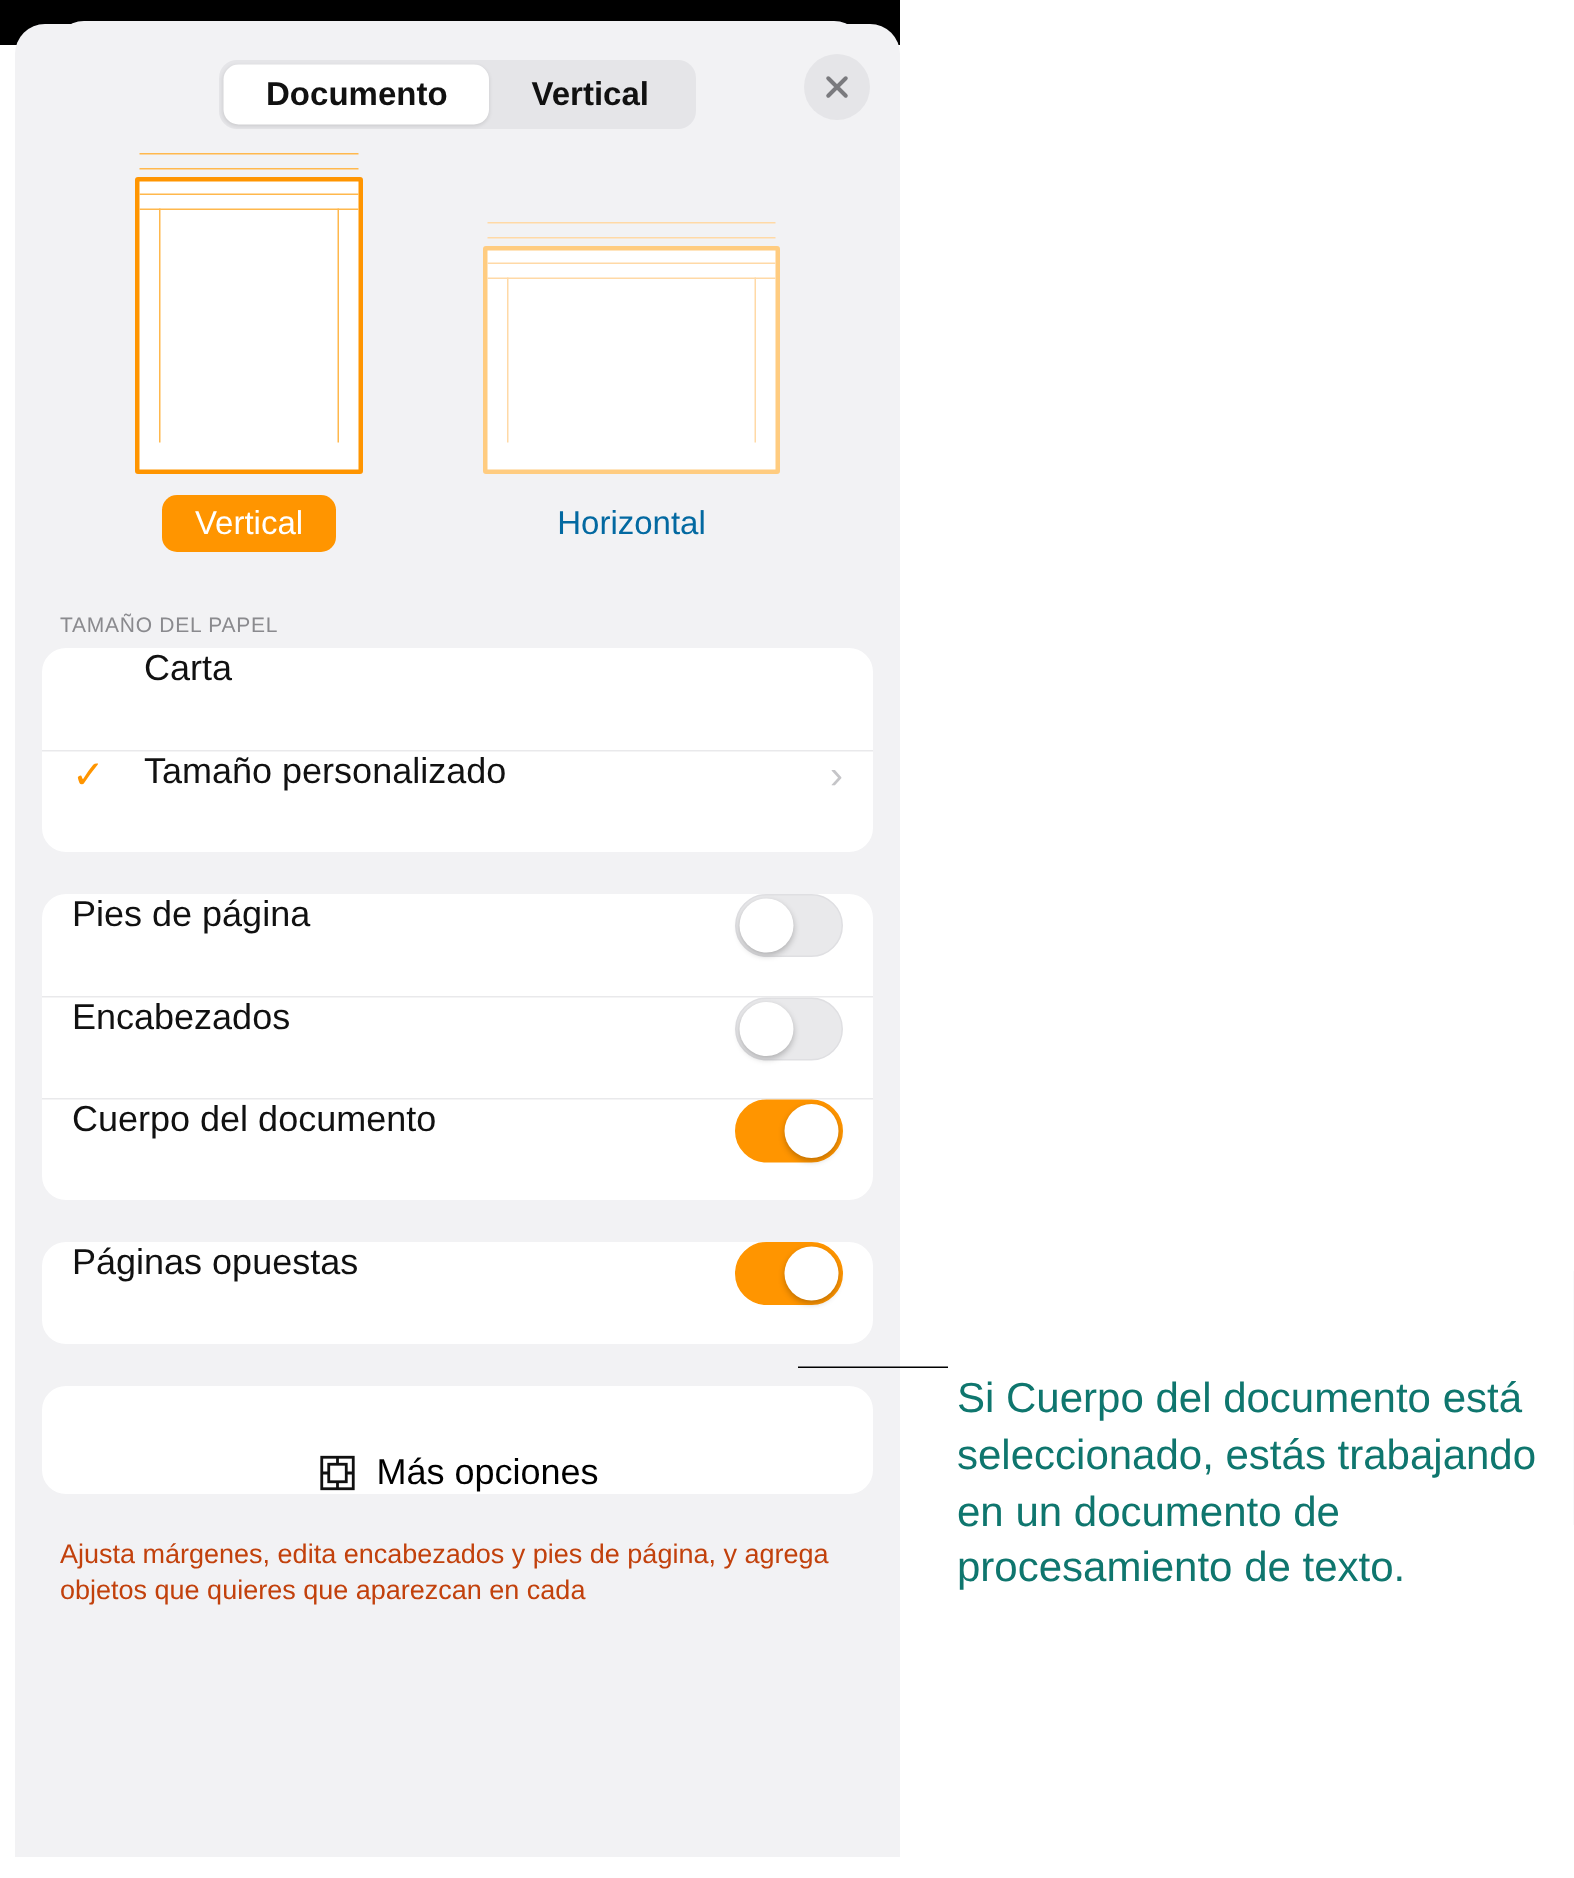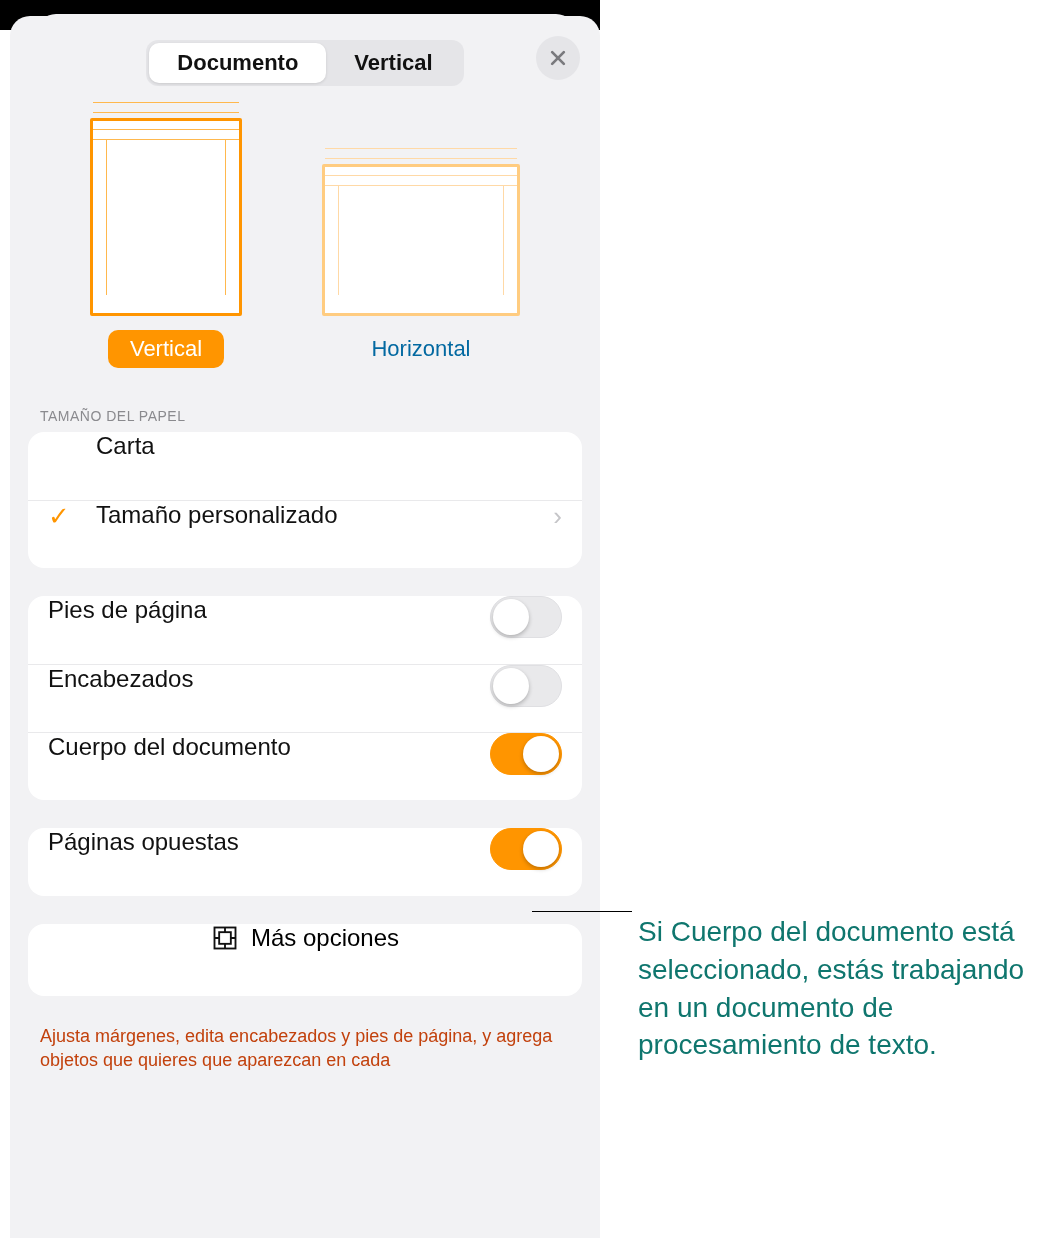--- a/index.html
+++ b/index.html
@@ -152,21 +152,21 @@
   }
   .toggle .knob {
     position: absolute; top: 2px; left: 2px;
     width: 36px; height: 36px; border-radius: 18px;
     background: #fff; box-shadow: 0 2px 4px rgba(0,0,0,0.25);
     transition: left .15s;
   }
   .toggle.on { background: #ff9500; border-color:#ff9500;}
   .toggle.on .knob { left: 32px; }
   .more-row {
-    display:flex; align-items:flex-start; justify-content:center;
+    display:flex; align-items:flex-end; justify-content:center;
     gap:12px; min-height:72px;
     font-size: 24px;
   }
   .more-row svg { width:28px; height:28px; }
   .footer-note {
     color: #c2410c;
     font-size: 18px;
     line-height: 1.35;
     padding: 0 30px;
   }

